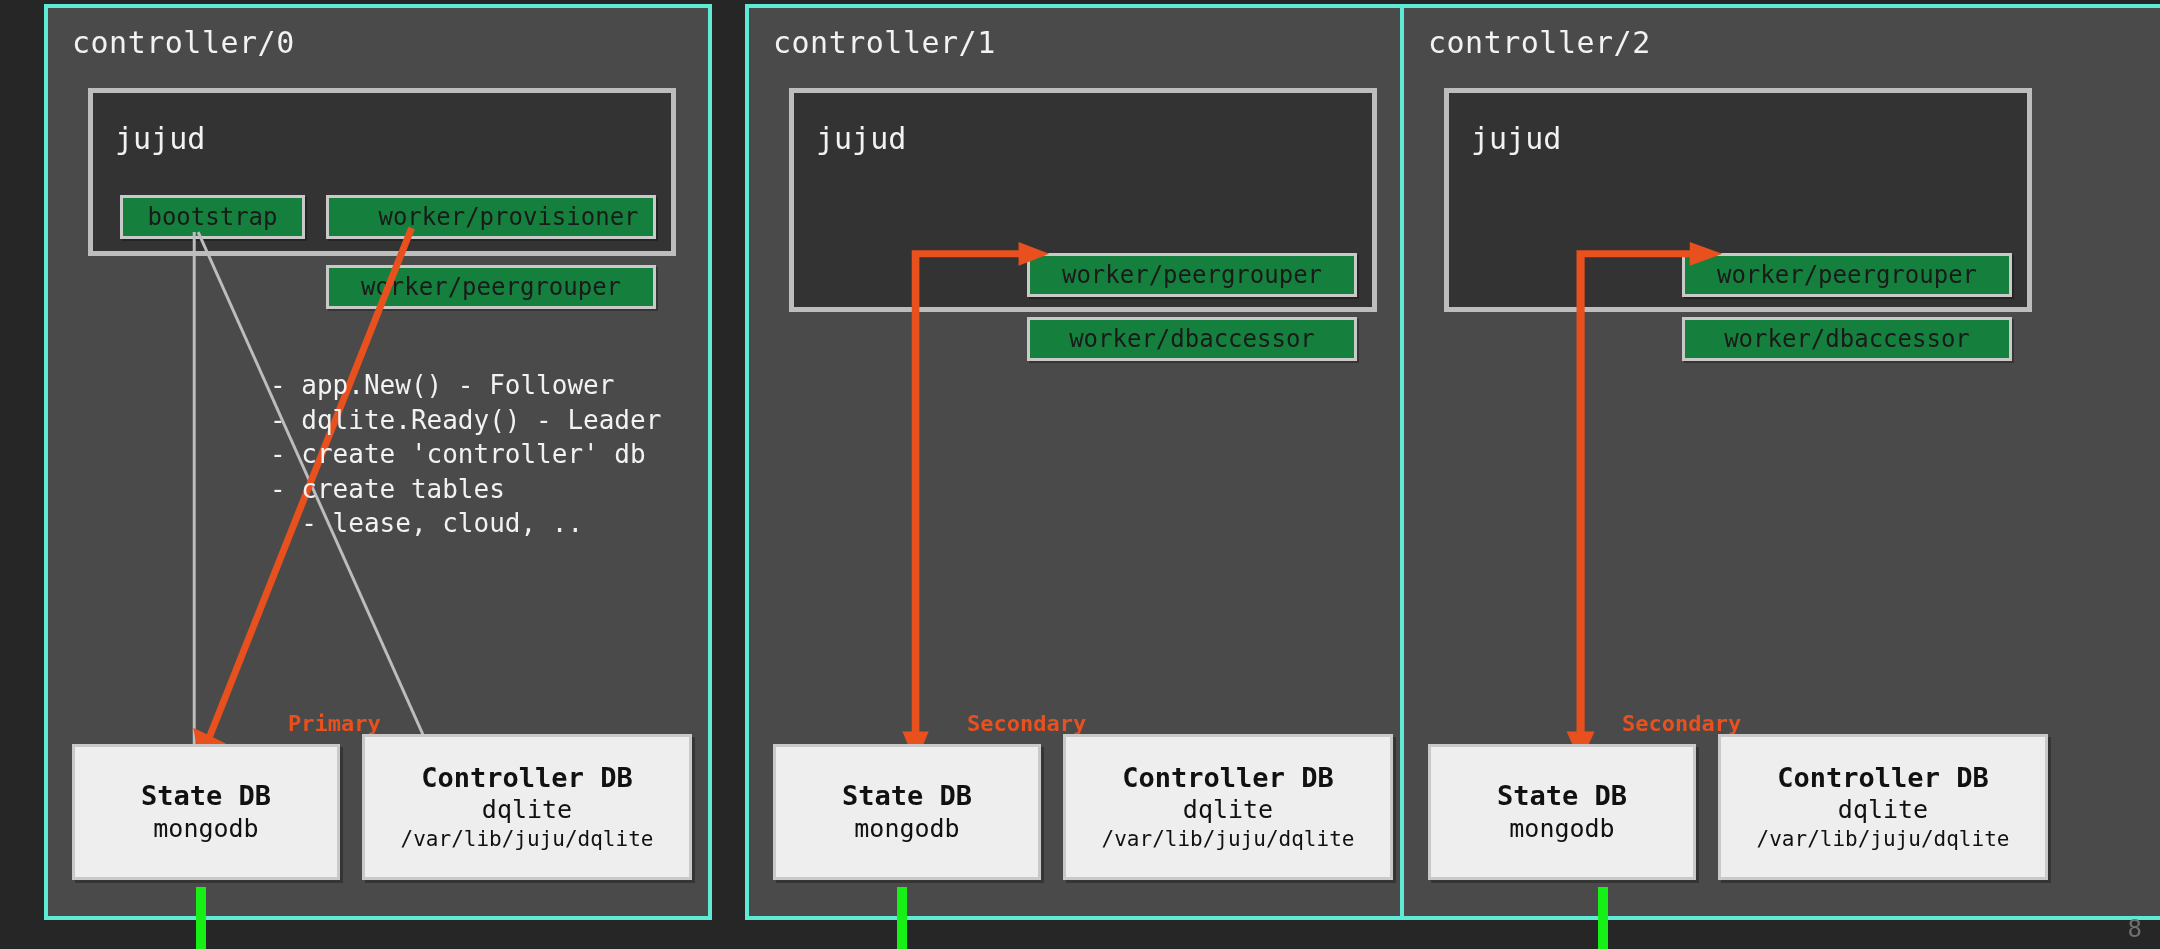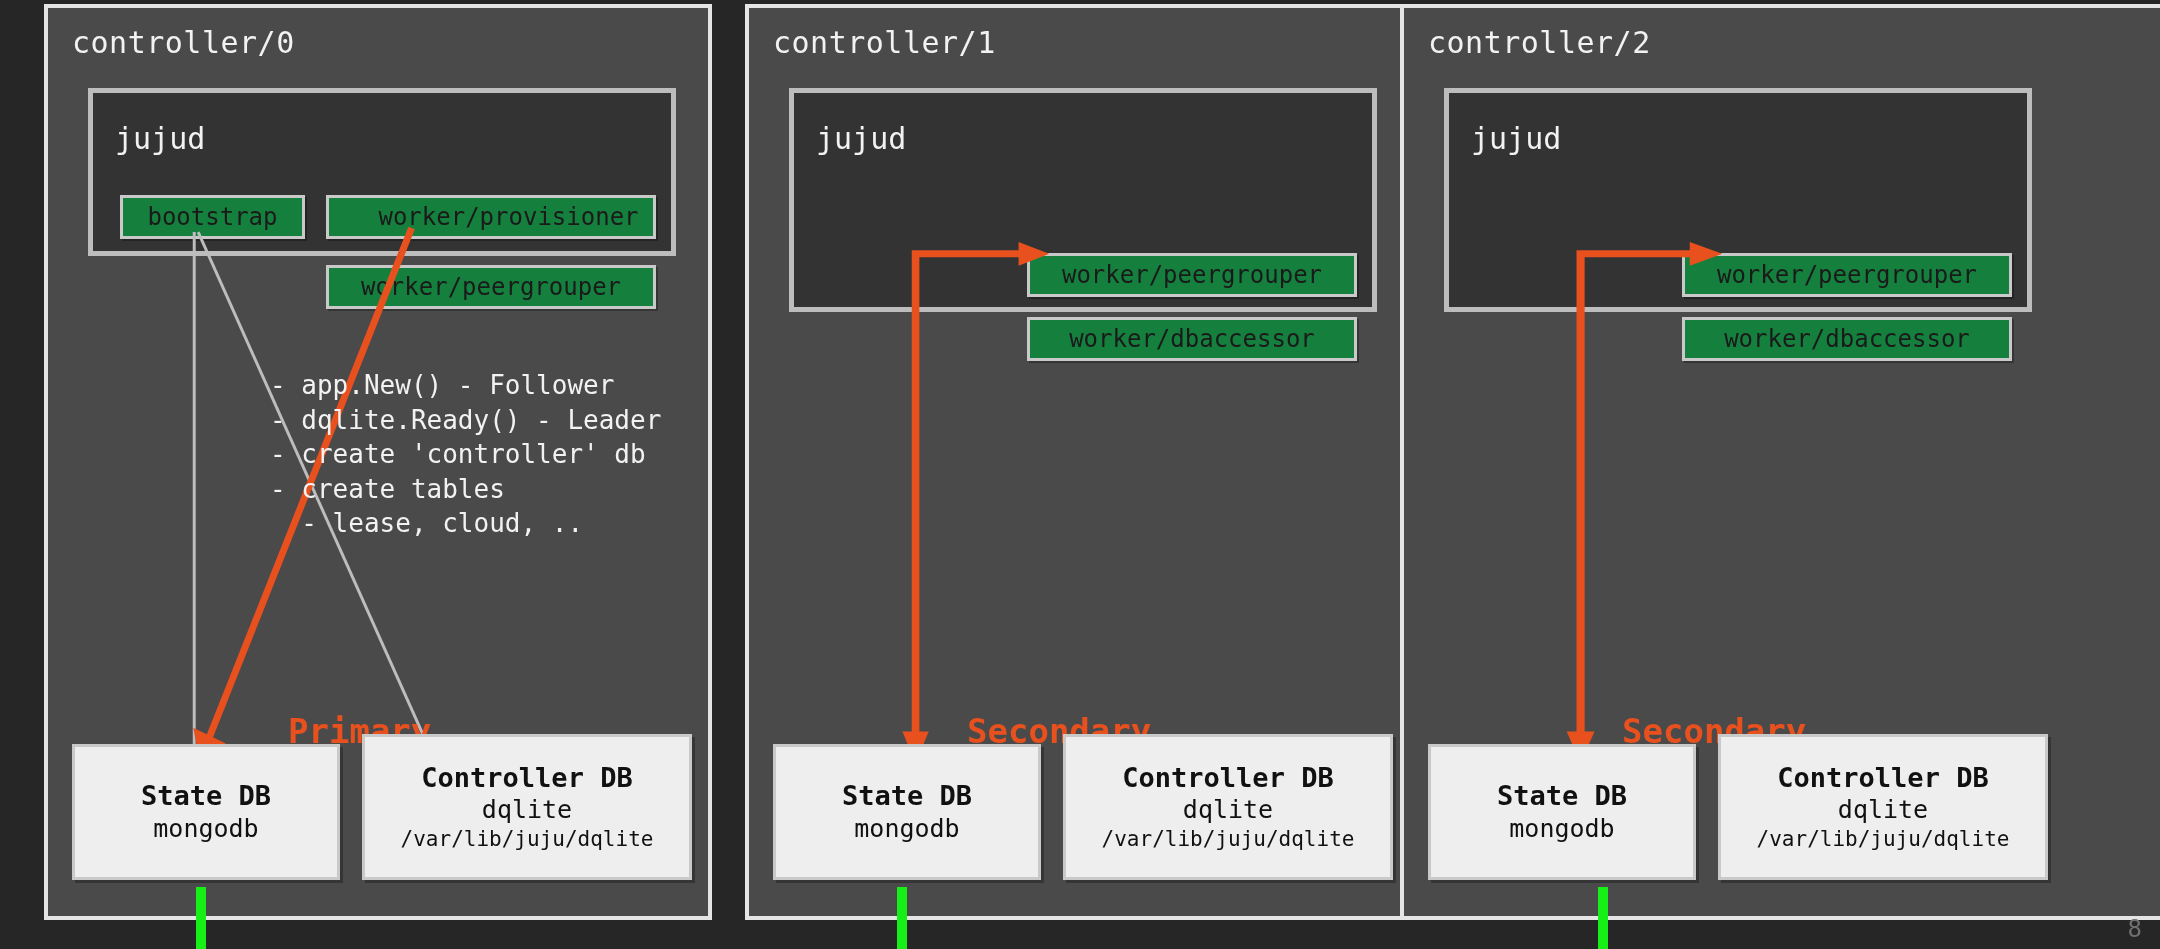--- a/index.html
+++ b/index.html
@@ -22,21 +22,21 @@
     height: 949px;
     background: #262626;
   }
 
   
   .panel {
     position: absolute;
     top: 4px;
     height: 916px;
     background: #4a4a4a;
-    border: 4px solid #e5e5e5;
+    border: 4px solid #5eead4;
     box-sizing: border-box;
   }
   .panel.p0 { left: 44px;   width: 668px; }
   .panel.p1 { left: 745px;  width: 740px; }
   .panel.p2 { left: 1400px; width: 784px; }
 
   .panel-title {
     position: absolute;
     left: 24px;
     top: 17px;
@@ -120,21 +120,21 @@
   }
   .db-path {
     font-size: 21px;
     line-height: 1.25;
     white-space: nowrap;
   }
 
   
   .role-label {
     position: absolute;
-    font-size: 34px;
+    font-size: 22px;
     font-weight: bold;
     color: #e8501e;
     white-space: nowrap;
   }
   .role-label.primary   { left: 240px; top: 703px; }
   .role-label.secondary { left: 218px; top: 703px; }
 
   
   .ovl {
     position: absolute;

